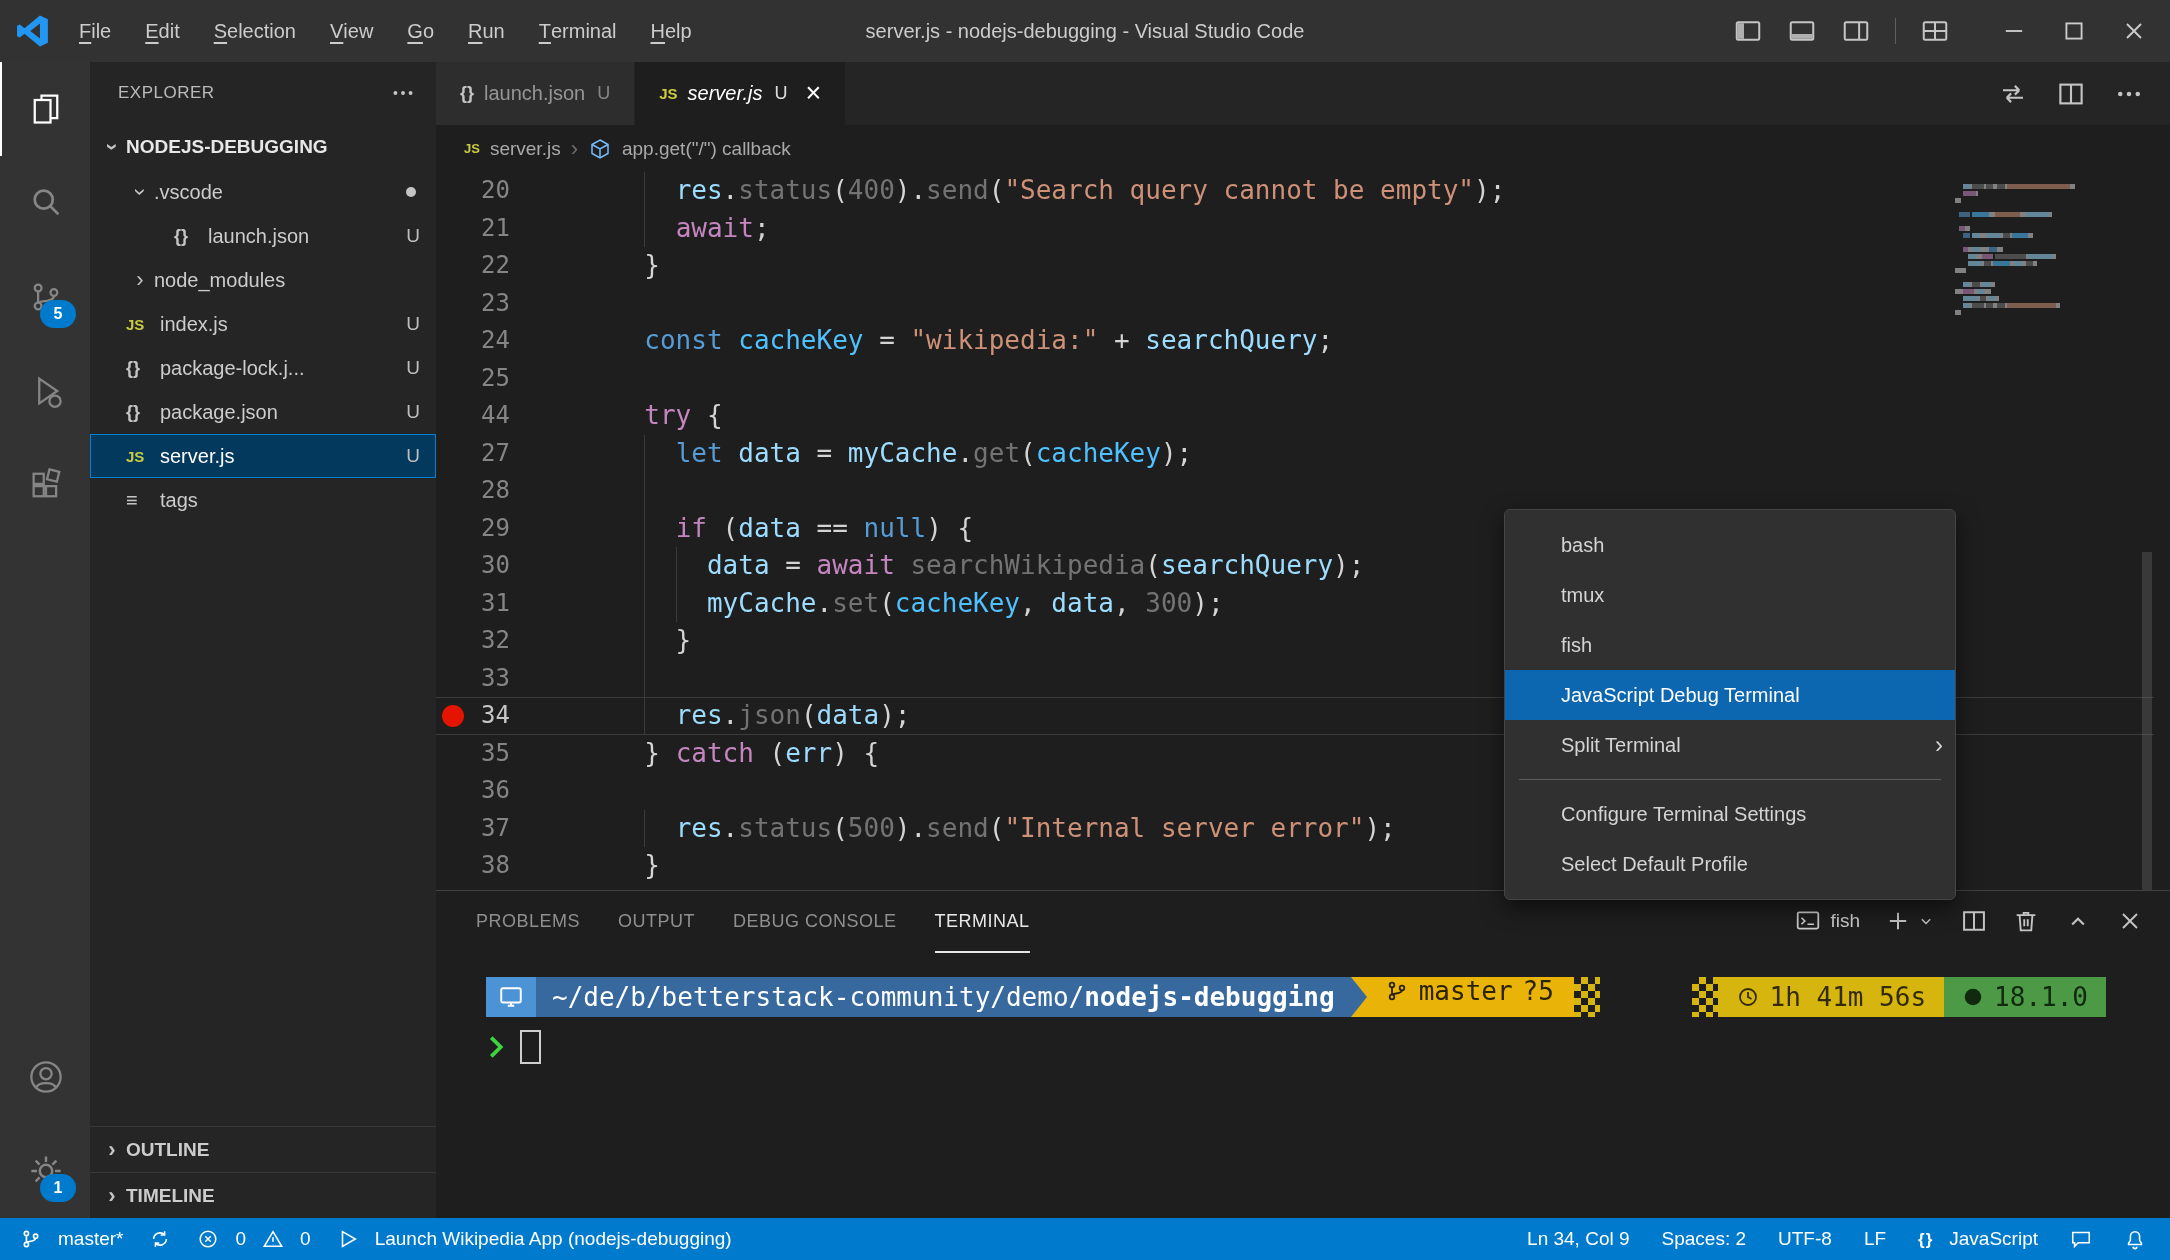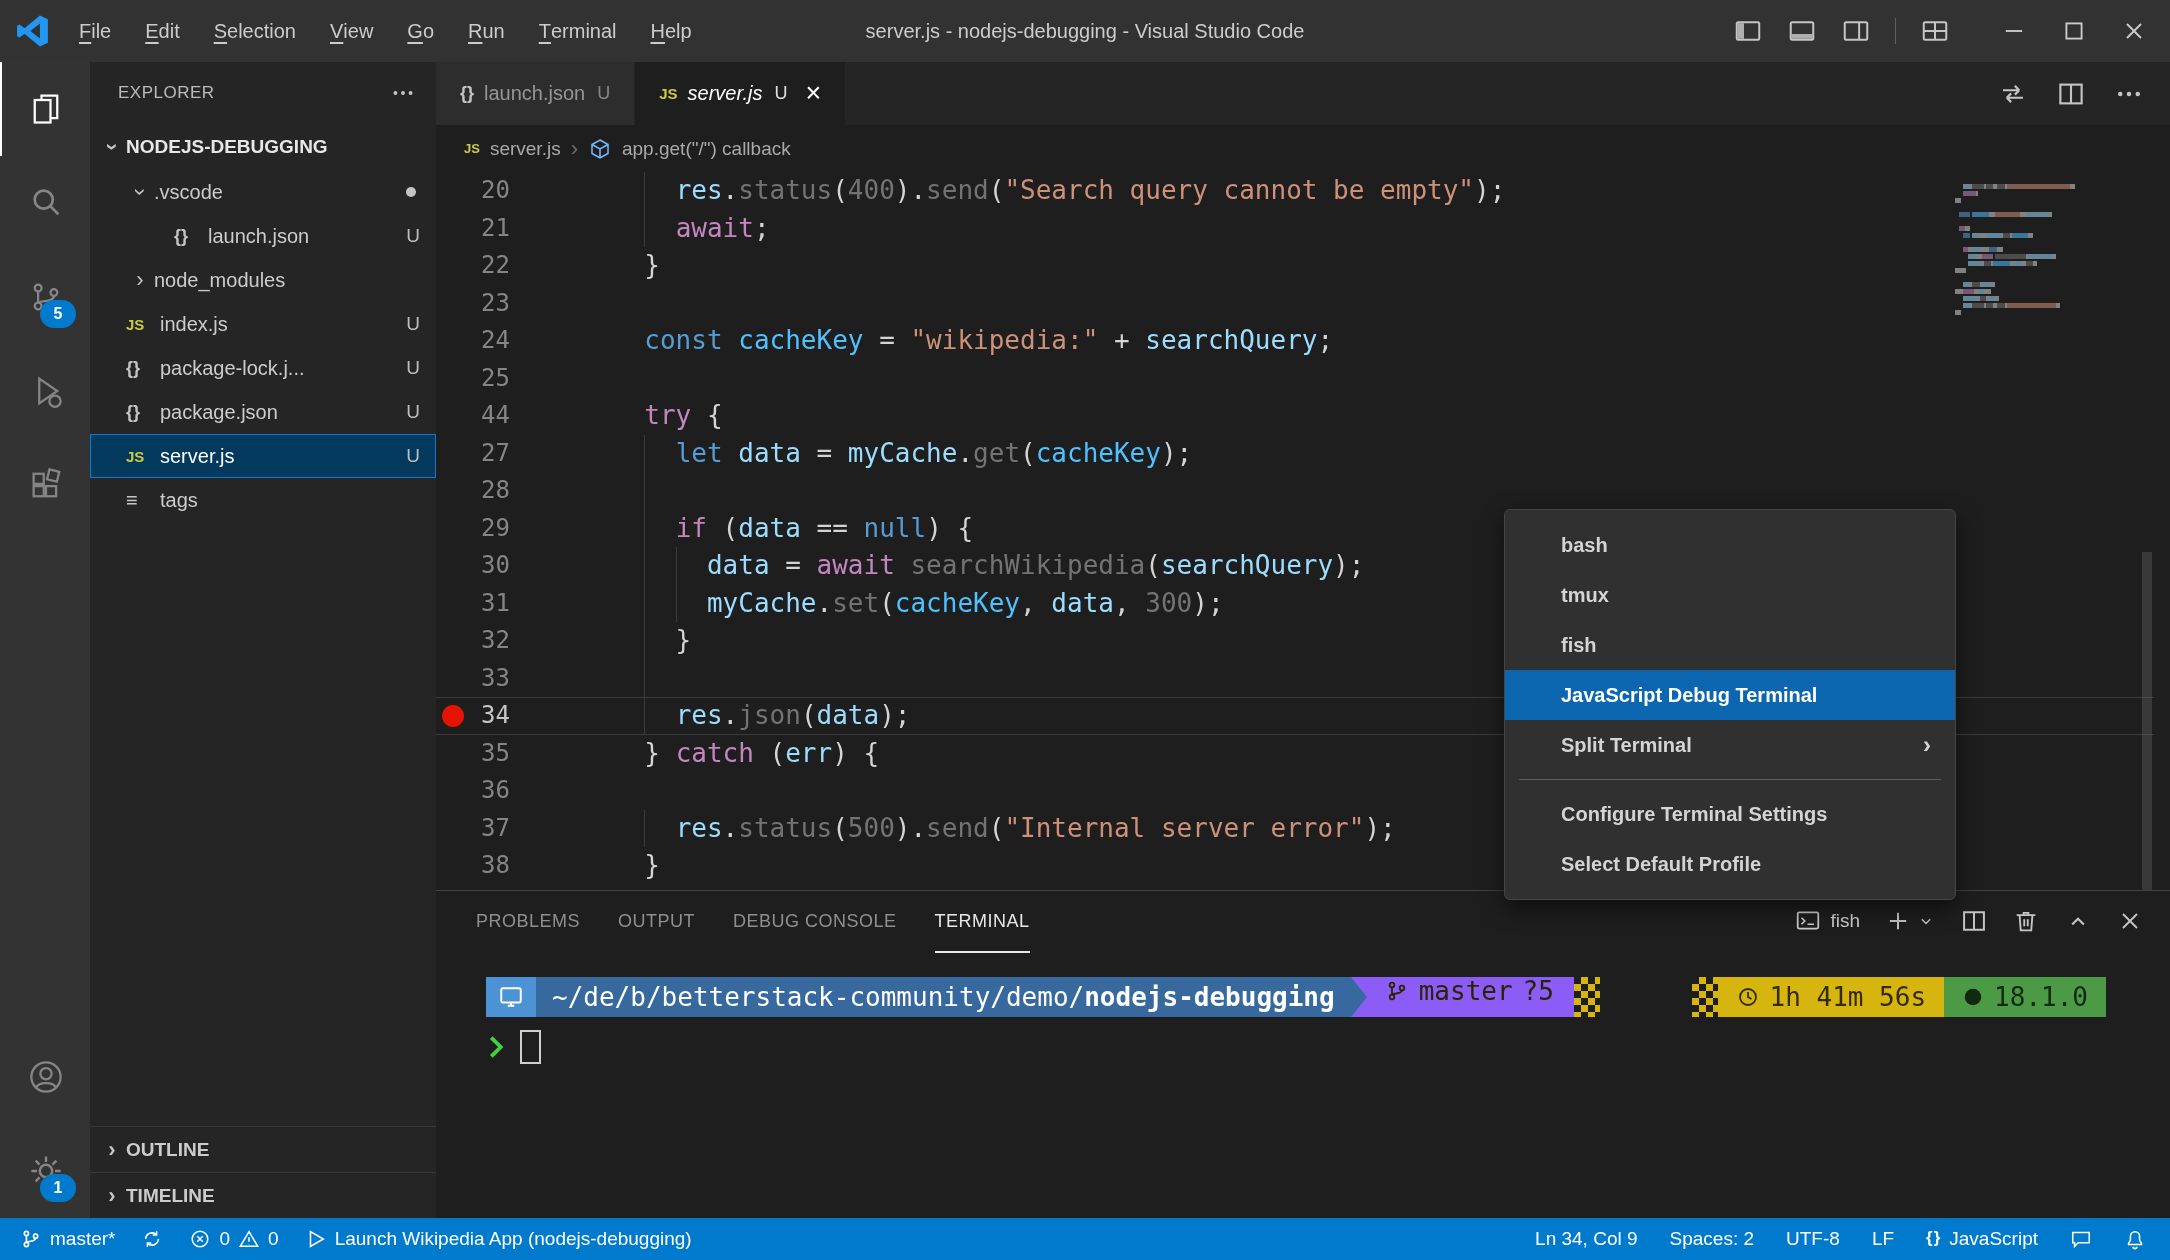--- a/index.html
+++ b/index.html
@@ -91,47 +91,47 @@
   .panel-actions{position:absolute;right:26px;top:0;height:60px;display:flex;align-items:center;gap:24px;color:#c5c5c5;}
   .shell-chip{display:flex;align-items:center;gap:9px;font-size:19px;color:#cccccc;}
   .plus-combo{display:flex;align-items:center;gap:4px;}
 
   .term-body{padding:26px 0 0 50px;font-family:"DejaVu Sans Mono",monospace;font-size:26px;}
   .term-line{display:flex;height:40px;align-items:stretch;}
   .seg{display:flex;align-items:center;white-space:pre;}
   .icon-seg{background:#4b93d4;color:#ffffff;padding:0 12px;}
   .path-seg{background:#37699f;color:#ffffff;padding:0 16px;}
   .path-bold{font-weight:700;}
-  .git-seg{background:#8b5cf6;color:#2a2405;padding:0 20px 12px 34px;position:relative;gap:10px;}
+  .git-seg{background:#eab308;color:#2a2405;padding:0 20px 12px 34px;position:relative;gap:10px;}
   .git-seg::before{content:"";position:absolute;left:0;top:0;width:0;height:0;
       border-top:20px solid transparent;border-bottom:20px solid transparent;border-left:16px solid #37699f;}
   .checker{width:26px;flex:none;
       background-image:linear-gradient(45deg,#d7b50f 25%,transparent 25%,transparent 75%,#d7b50f 75%),
                        linear-gradient(45deg,#d7b50f 25%,transparent 25%,transparent 75%,#d7b50f 75%);
       background-position:0 0,7px 7px;background-size:14px 14px;}
   .term-spacer{flex:1;}
   .dur-seg{background:#d7b50f;color:#332b07;padding:0 18px;gap:10px;}
   .node-seg{background:#4c9a45;color:#11290f;padding:0 18px;gap:10px;margin-right:64px;}
   .term-line2{margin-top:10px;display:flex;align-items:center;gap:14px;height:40px;color:#3fd23f;}
   .cursor{width:17px;height:30px;border:2px solid #cfcfcf;}
 
   
   .context-menu{position:absolute;left:1504px;top:509px;width:450px;background:#303031;border:1px solid #454545;
                 border-radius:6px;box-shadow:0 8px 22px rgba(0,0,0,.55);padding:10px 0;z-index:60;}
-  .cm-item{height:50px;display:flex;align-items:center;padding:0 24px 0 56px;font-size:20px;color:#d4d4d4;font-weight:bold;}
+  .cm-item{height:50px;display:flex;align-items:center;padding:0 12px 0 56px;font-size:20px;color:#d4d4d4;}
   .cm-item.selected{background:#0c66b0;color:#ffffff;}
   .cm-sub{margin-left:auto;font-size:24px;}
   .cm-sep{height:1px;background:#5c5c5c;margin:9px 14px;}
 
   
   .statusbar{position:absolute;left:0;right:0;bottom:0;height:42px;background:#007acc;display:flex;align-items:center;
              color:#ffffff;font-size:19px;z-index:45;}
   .sbar-left{display:flex;align-items:center;gap:26px;padding-left:20px;}
   .sbar-right{margin-left:auto;display:flex;align-items:center;gap:32px;padding-right:24px;}
-  .sb-item{display:flex;align-items:flex-start;gap:8px;white-space:nowrap;}
+  .sb-item{display:flex;align-items:flex-end;gap:16px;white-space:nowrap;}
   .sb-braces{font-size:17px;font-weight:700;letter-spacing:1px;}
 </style>
 </head>
 <body>
 
 <div class="screen">
 
   <div class="titlebar">
     <span class="logo">
       <svg width="34" height="34" viewBox="0 0 32 32">

